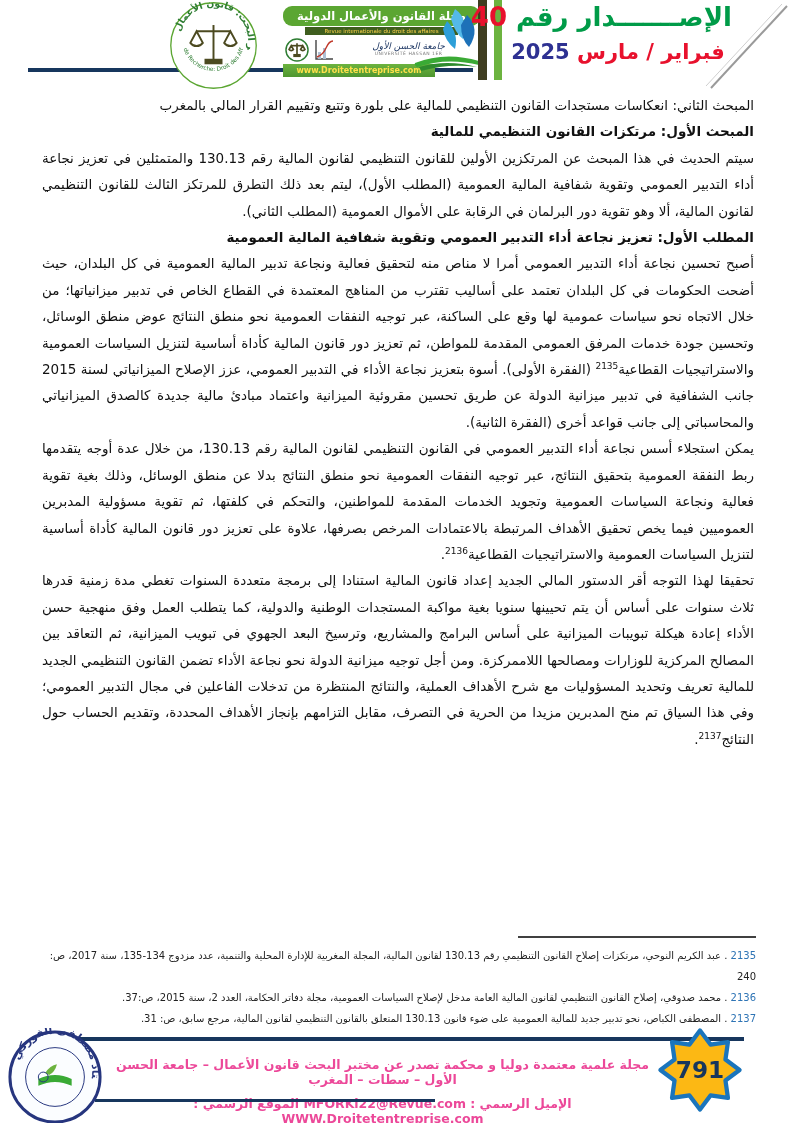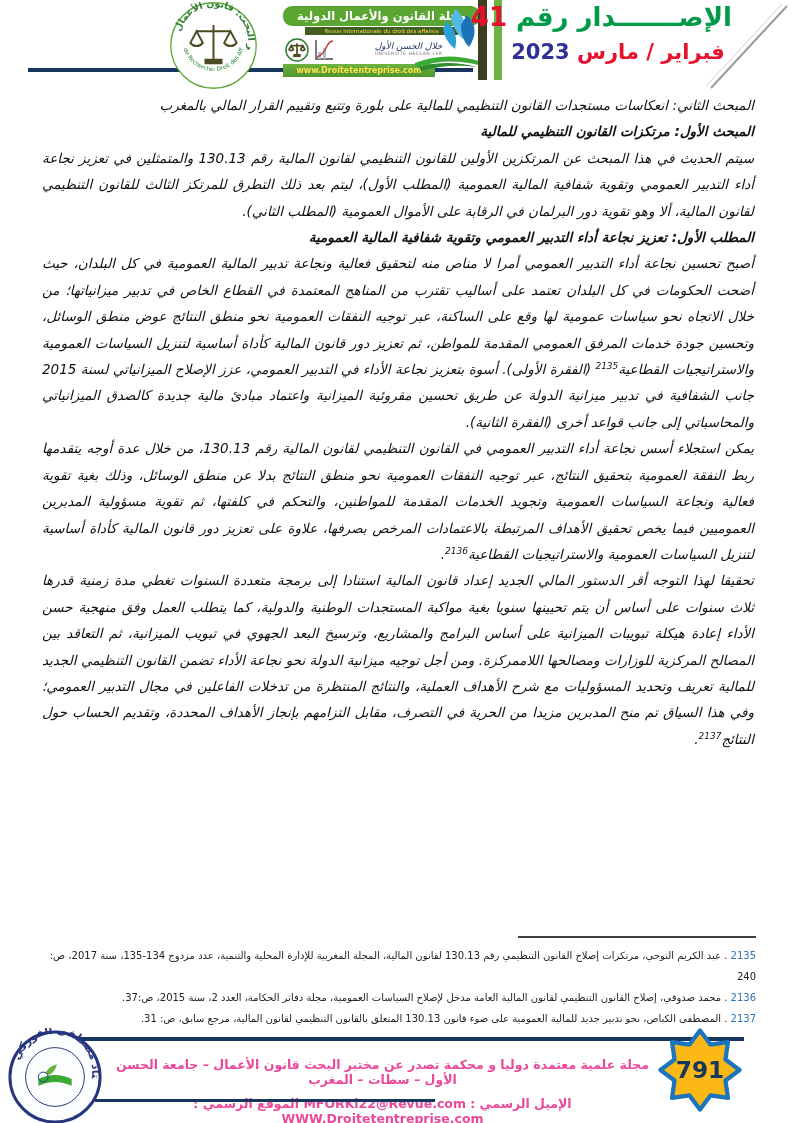--- a/index.html
+++ b/index.html
@@ -42,21 +42,21 @@
   .issue-line1 .issue-num { color:#e8112d; }
   .issue-line2 { font-size:21px; font-weight:bold; color:#e8112d; margin-top:8px; white-space:nowrap; }
   .issue-line2 .year-num { color:#2e3192; }
   .pencil { position:absolute; left:703px; top:2px; }
 
   
   .body-text {
     position:absolute; left:42px; top:92px; width:712px; direction:rtl;
     text-align:justify; font-size:13.5px; line-height:26.4px; color:#111111;
   }
-  .body-text p { margin:0;font-style:italic; }
+  .body-text p { margin:0; }
   .bold-heading { font-weight:bold; }
   sup.fn-ref { font-size:9px; line-height:0; }
 
   
   .footnotes {
     position:absolute; left:40px; top:936px; width:716px; direction:rtl;
     font-size:10px; line-height:21px; color:#222222; text-align:right;
   }
   .fn-rule { width:238px; height:2px; background:#404040; margin-bottom:7px; }
   .fn-num { color:#2e74b5; }
@@ -116,46 +116,46 @@
           <rect x="38" y="70" width="24" height="6" fill="#4c4a21"></rect>
         </g>
       </svg>
       <svg width="22" height="24" viewBox="0 0 22 24">
         <polyline points="3,2 3,21 20,21" fill="none" stroke="#444444" stroke-width="1.4"></polyline>
         <rect x="5" y="14" width="3" height="7" fill="#aebfd4"></rect>
         <rect x="10" y="10" width="3" height="11" fill="#aebfd4"></rect>
         <path d="M4,19 Q10,17 13,10 T20,3" fill="none" stroke="#c0392b" stroke-width="1.4"></path>
       </svg>
       <div class="univ-block">
-        <div class="univ-ar">خلال الحسن الأول</div>
+        <div class="univ-ar">جامعة الحسن الأول</div>
         <div class="univ-fr">UNIVERSITÉ HASSAN 1ER</div>
       </div>
     </div>
     <div class="banner-www">www.Droitetentreprise.com</div>
   </div>
 
   <svg class="book-art" width="72" height="76" viewBox="0 0 72 76">
     <path d="M44,4 Q58,14 52,34 Q44,28 40,14 Z" fill="#54b9e9"></path>
     <path d="M56,10 Q70,24 58,42 Q50,34 50,20 Z" fill="#1d71b8"></path>
     <path d="M36,16 Q48,28 44,44 Q34,36 32,24 Z" fill="#2d9fd8"></path>
     <path d="M4,58 Q34,46 68,56 Q70,58 68,60 Q36,52 6,62 Q3,60 4,58 Z" fill="#3aaa35"></path>
     <path d="M8,62 Q36,54 66,62 Q38,58 10,66 Z" fill="#2e8b2e"></path>
   </svg>
 
   <div class="bar-dark"></div>
   <div class="bar-green"></div>
 
   <div class="issue-block">
     <div class="issue-line1">
       <span>الإصـــــــدار رقم</span>
-      <span class="issue-num">41</span>
+      <span class="issue-num">40</span>
     </div>
     <div class="issue-line2">
       <span>فبراير / مارس</span>
-      <span class="year-num">2023</span>
+      <span class="year-num">2025</span>
     </div>
   </div>
 
   <svg class="pencil" width="88" height="90" viewBox="0 0 88 90">
     <line x1="84" y1="4" x2="8" y2="86" stroke="#9a9a9a" stroke-width="2"></line>
     <line x1="79" y1="2" x2="3" y2="84" stroke="#cfcfcf" stroke-width="1"></line>
   </svg>
 
   <div class="body-text">
     <p>المبحث الثاني: انعكاسات مستجدات القانون التنظيمي للمالية على بلورة وتتبع وتقييم القرار المالي بالمغرب</p>

